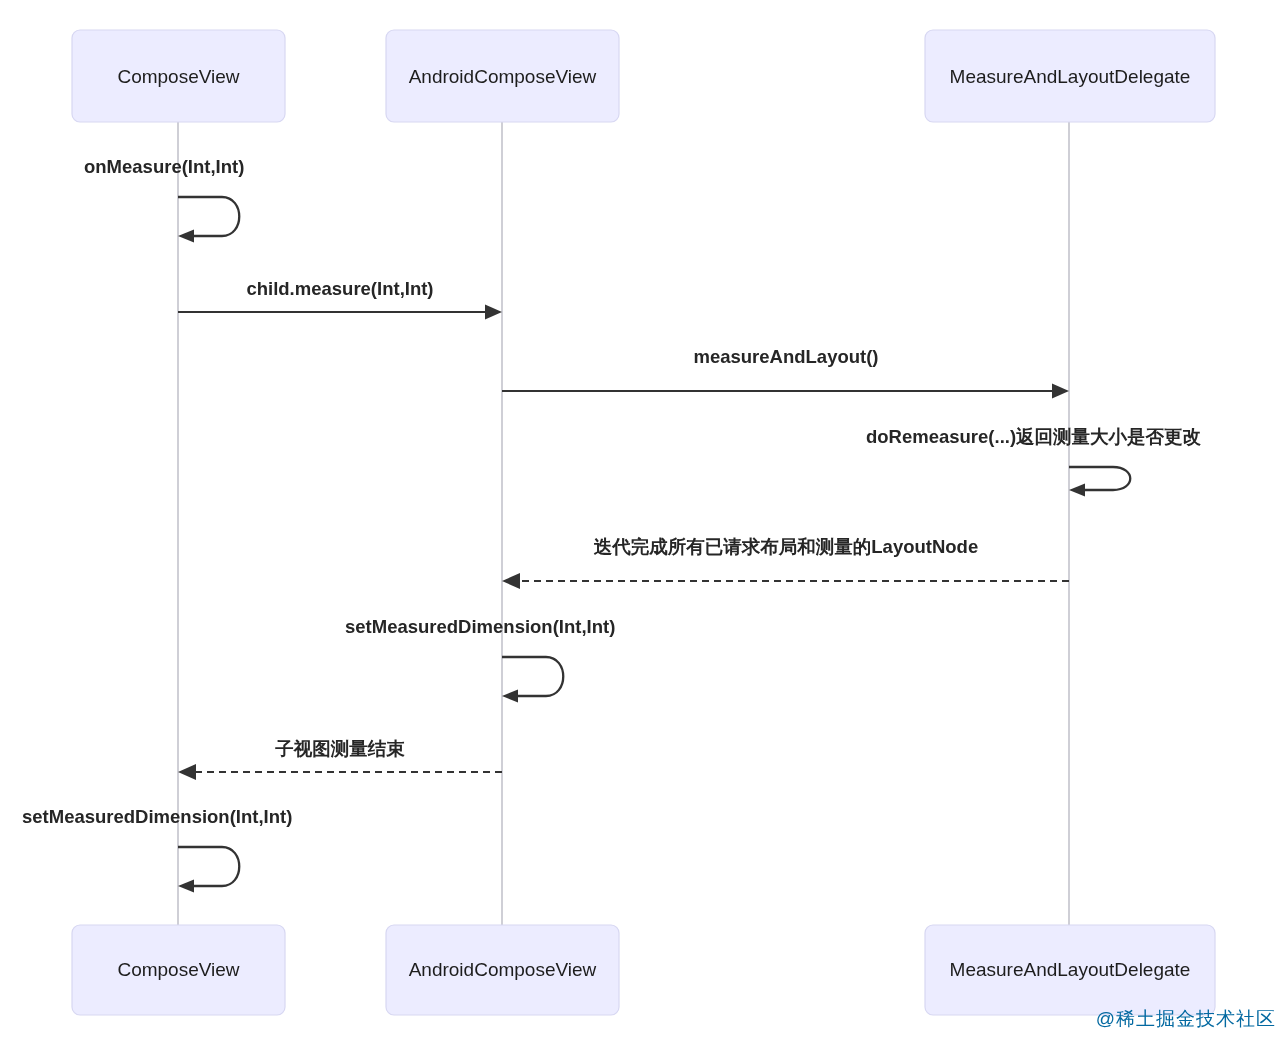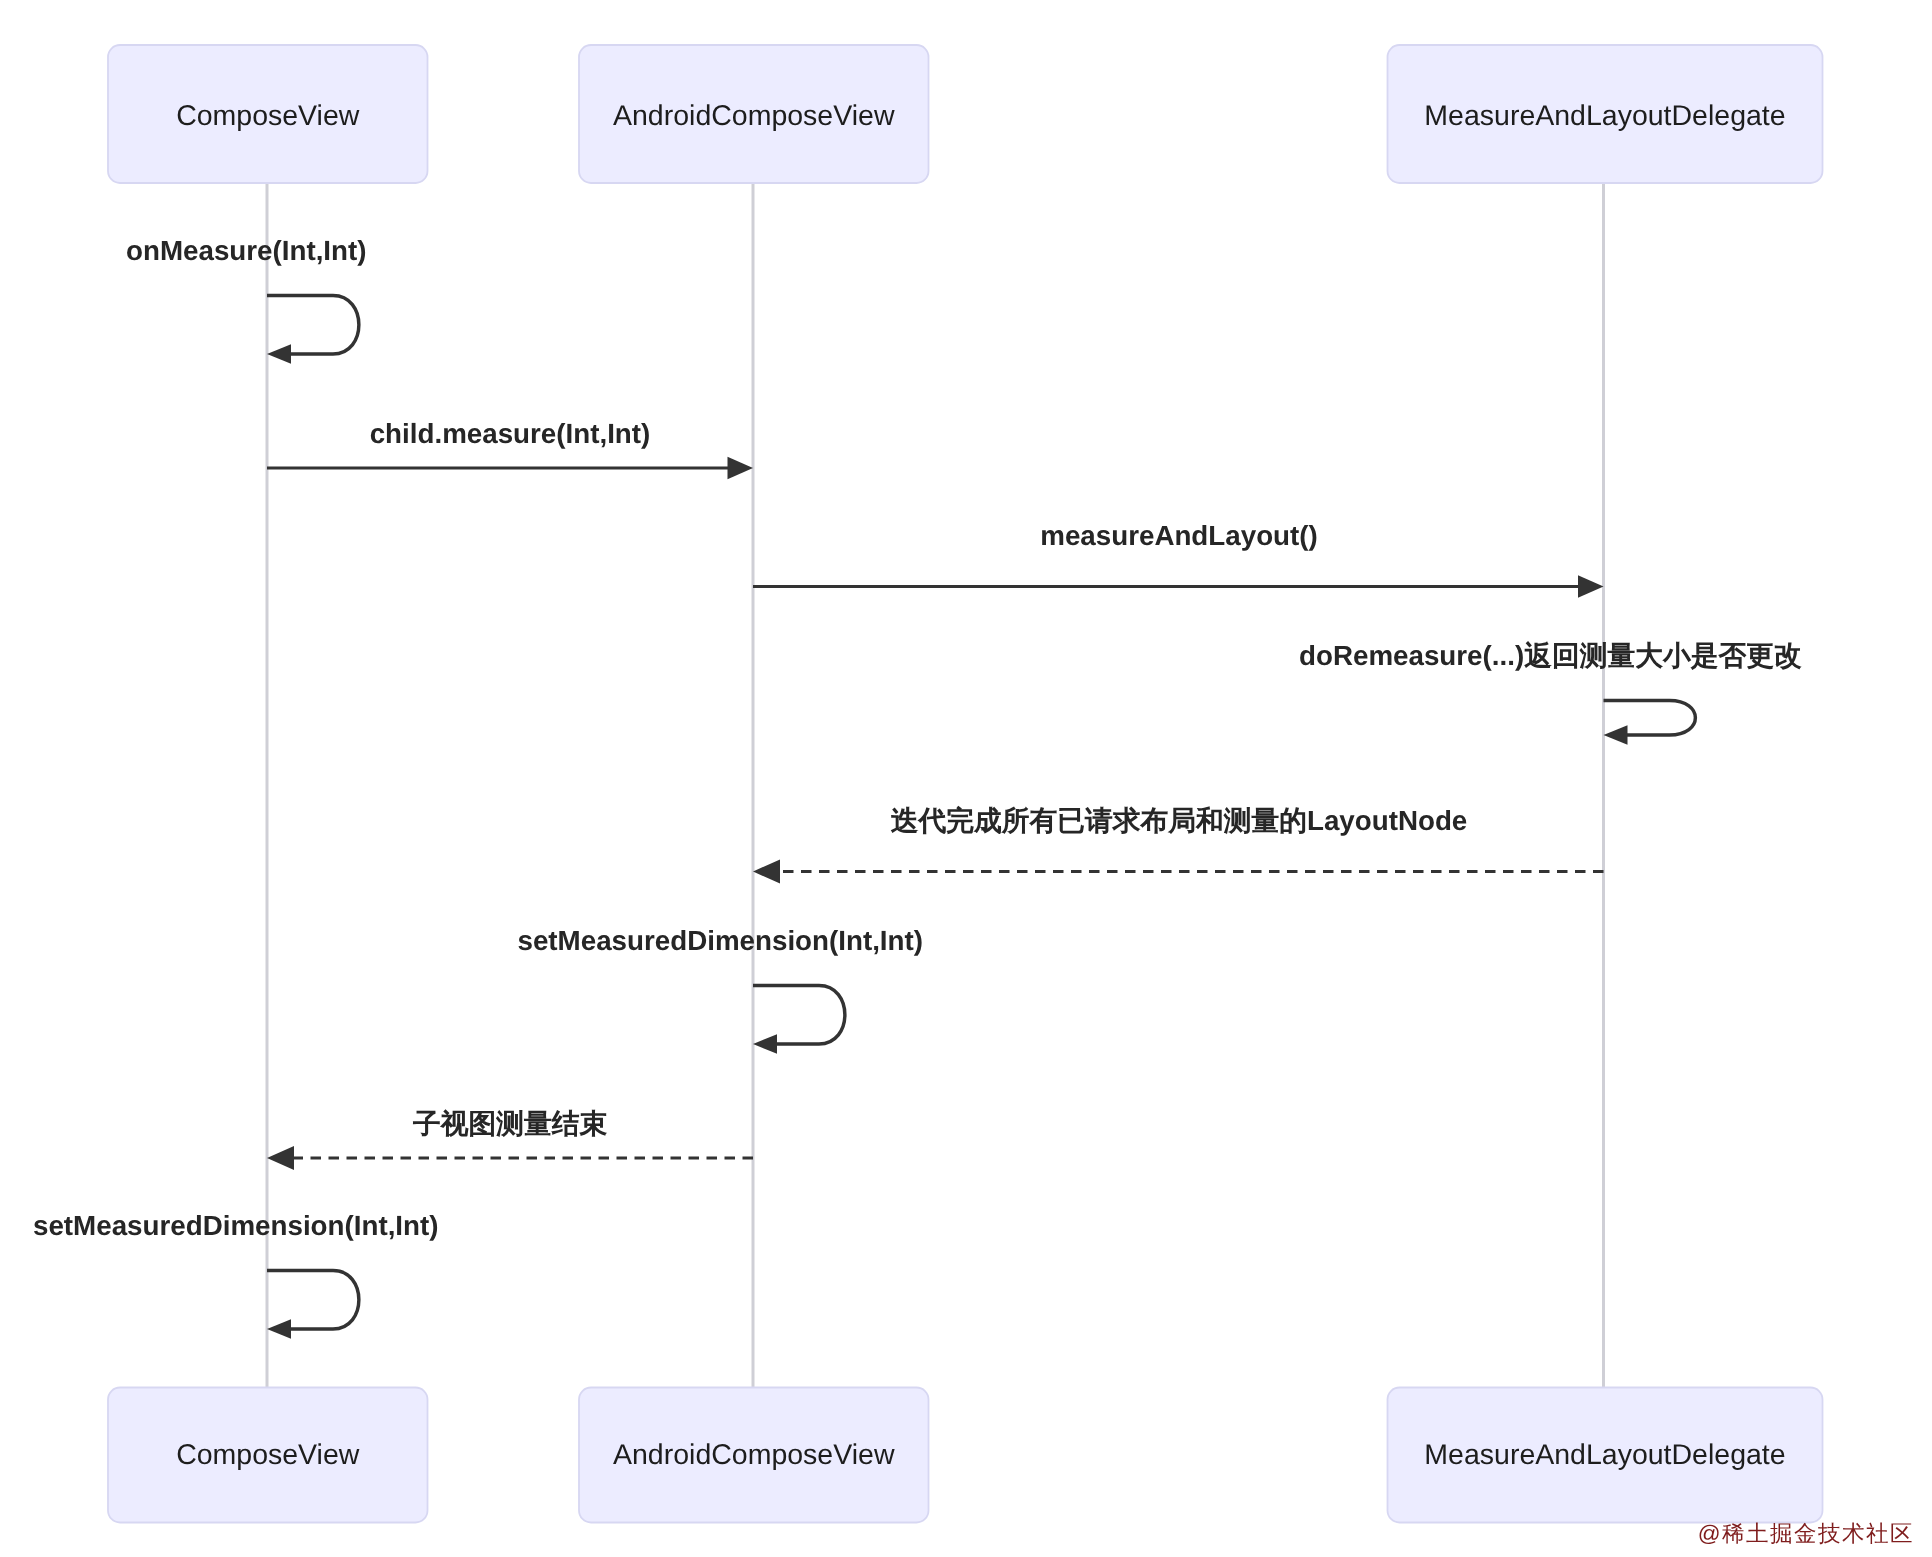--- a/index.html
+++ b/index.html
@@ -64,22 +64,22 @@
   .msg-label.start  { text-anchor: start; }
   .arrow-head {
     fill: #333333;
     stroke: none;
   }
   #watermark {
     position: absolute;
     right: 12px;
     bottom: 6px;
     font-family: "Liberation Sans", sans-serif;
-    font-size: 15px;
-    color: #7f1d1d;
+    font-size: 19px;
+    color: #0369a1;
     letter-spacing: 1px;
     user-select: none;
     white-space: nowrap;
   }
 </style>
 </head>
 <body>
 
 <div id="diagram-root">
   <svg id="diagram-svg" viewBox="0 0 1288 1038" xmlns="http://www.w3.org/2000/svg">

